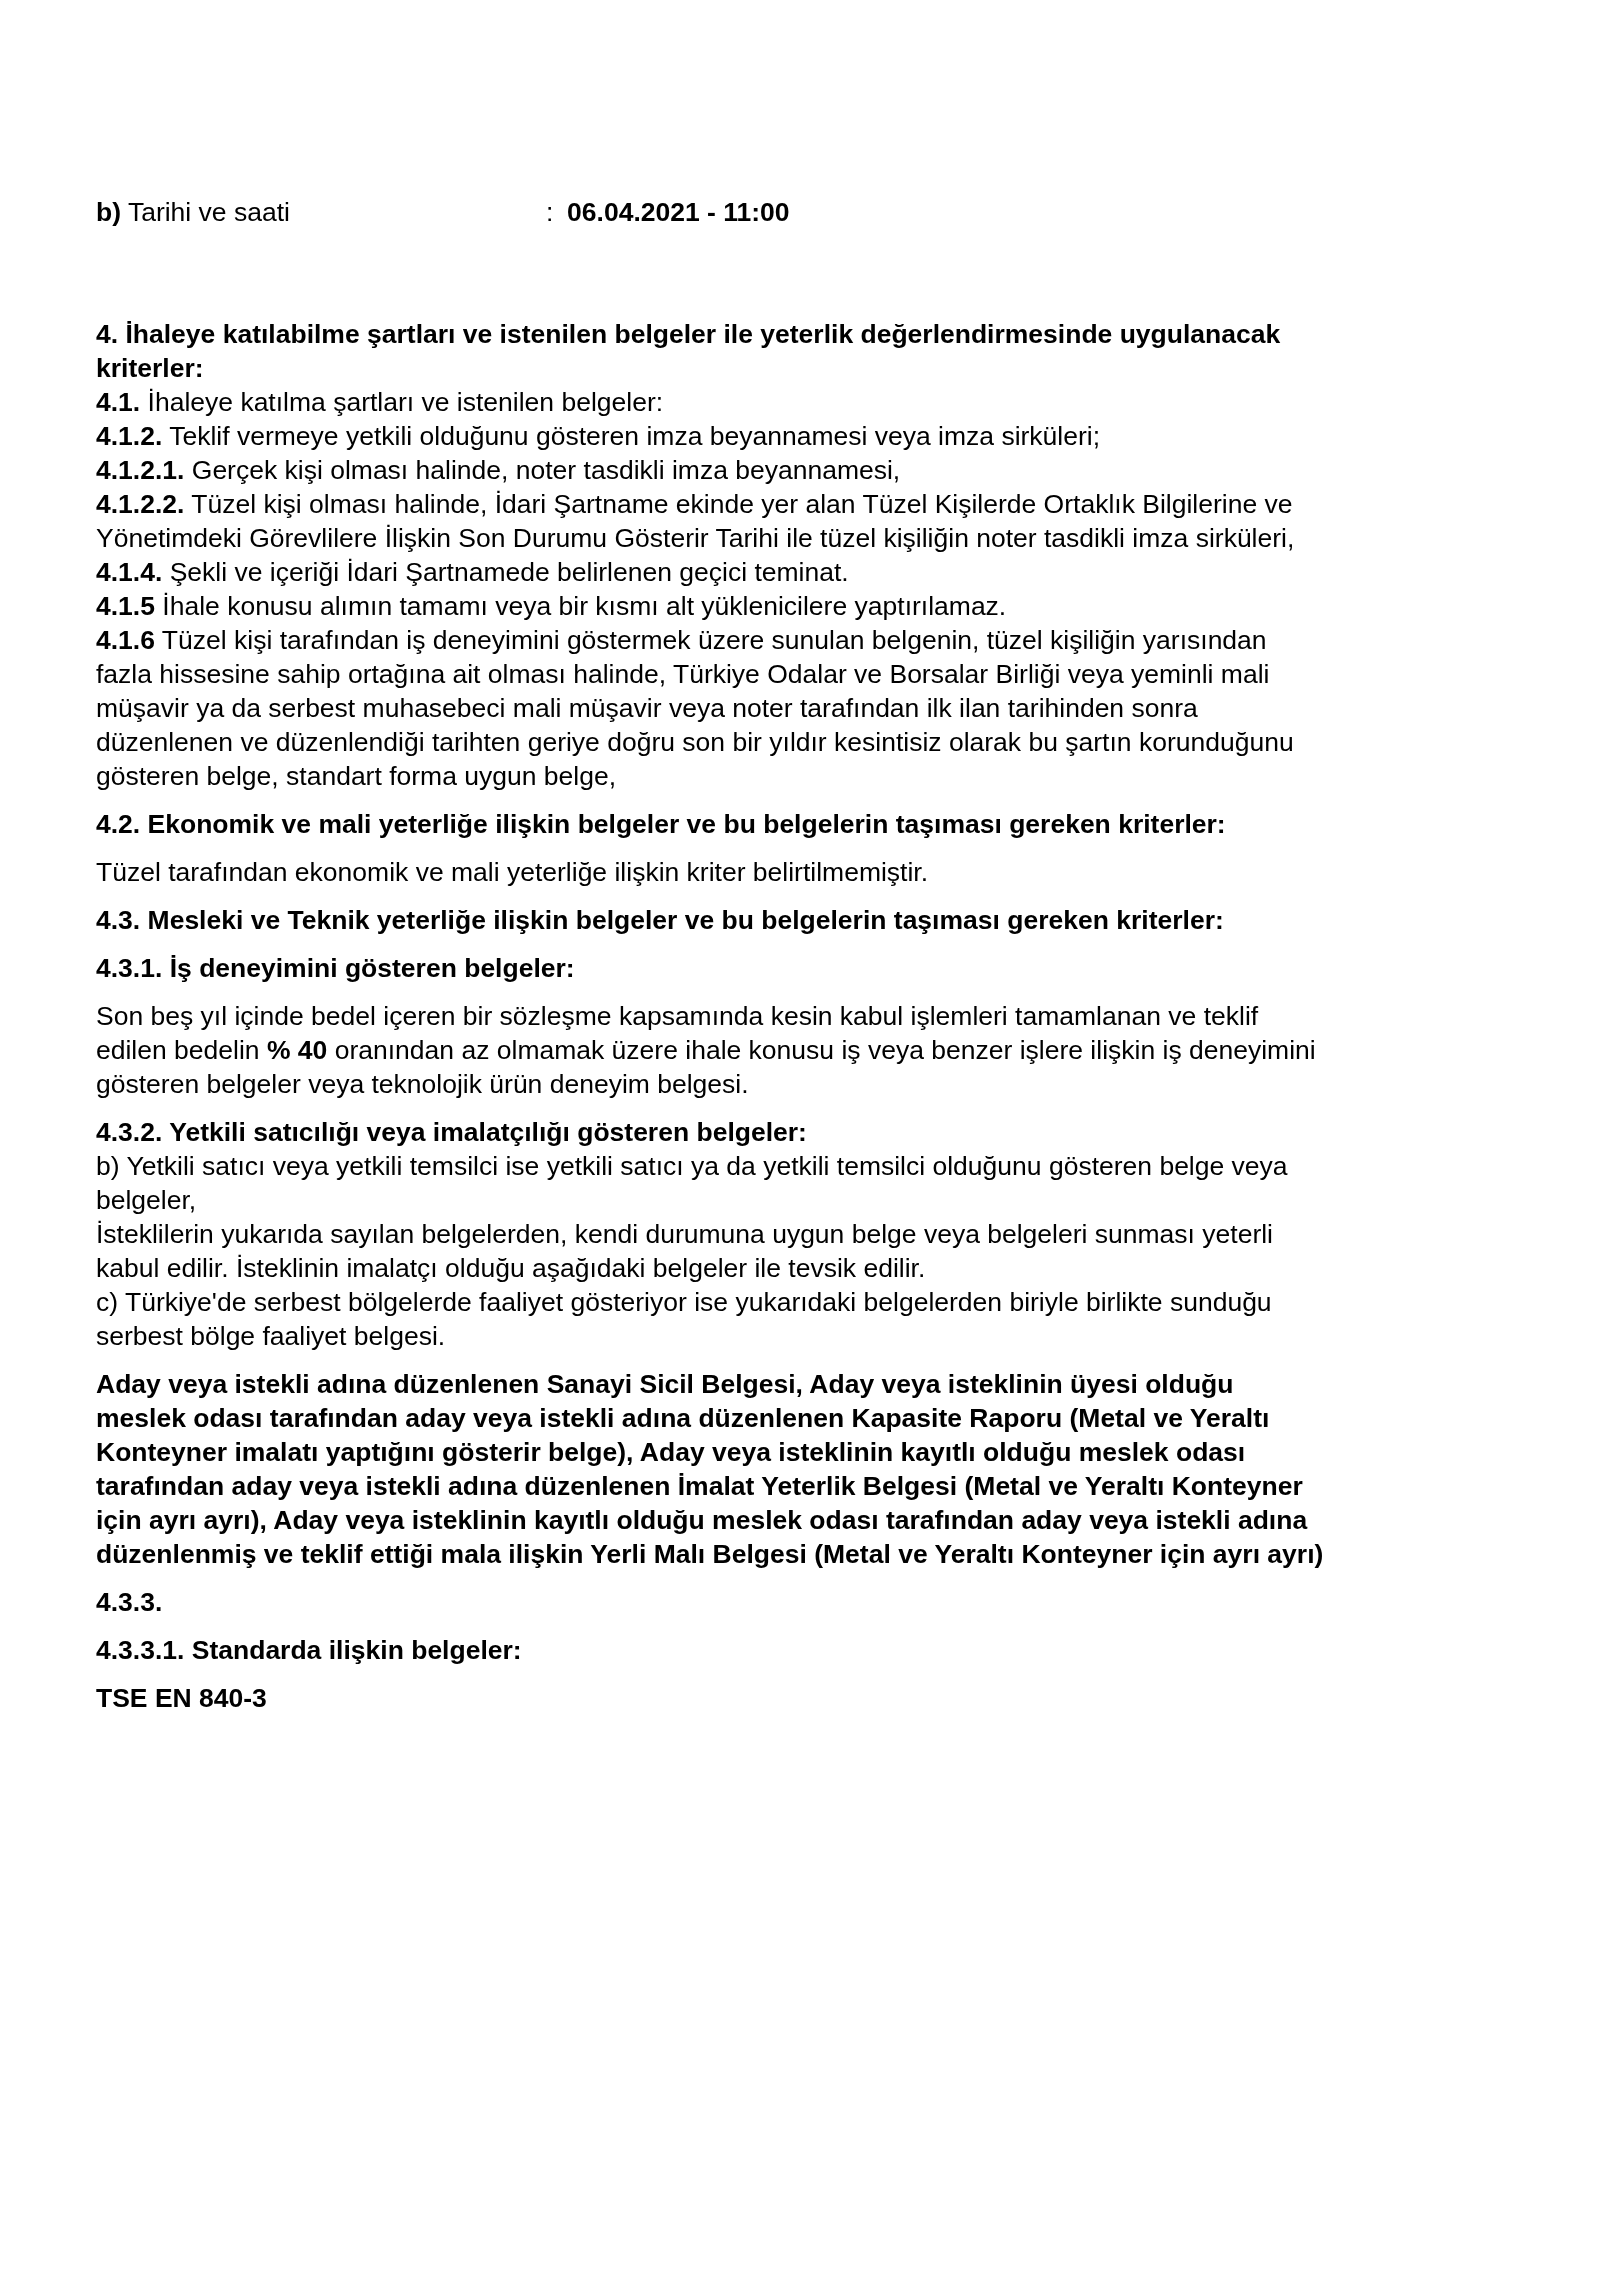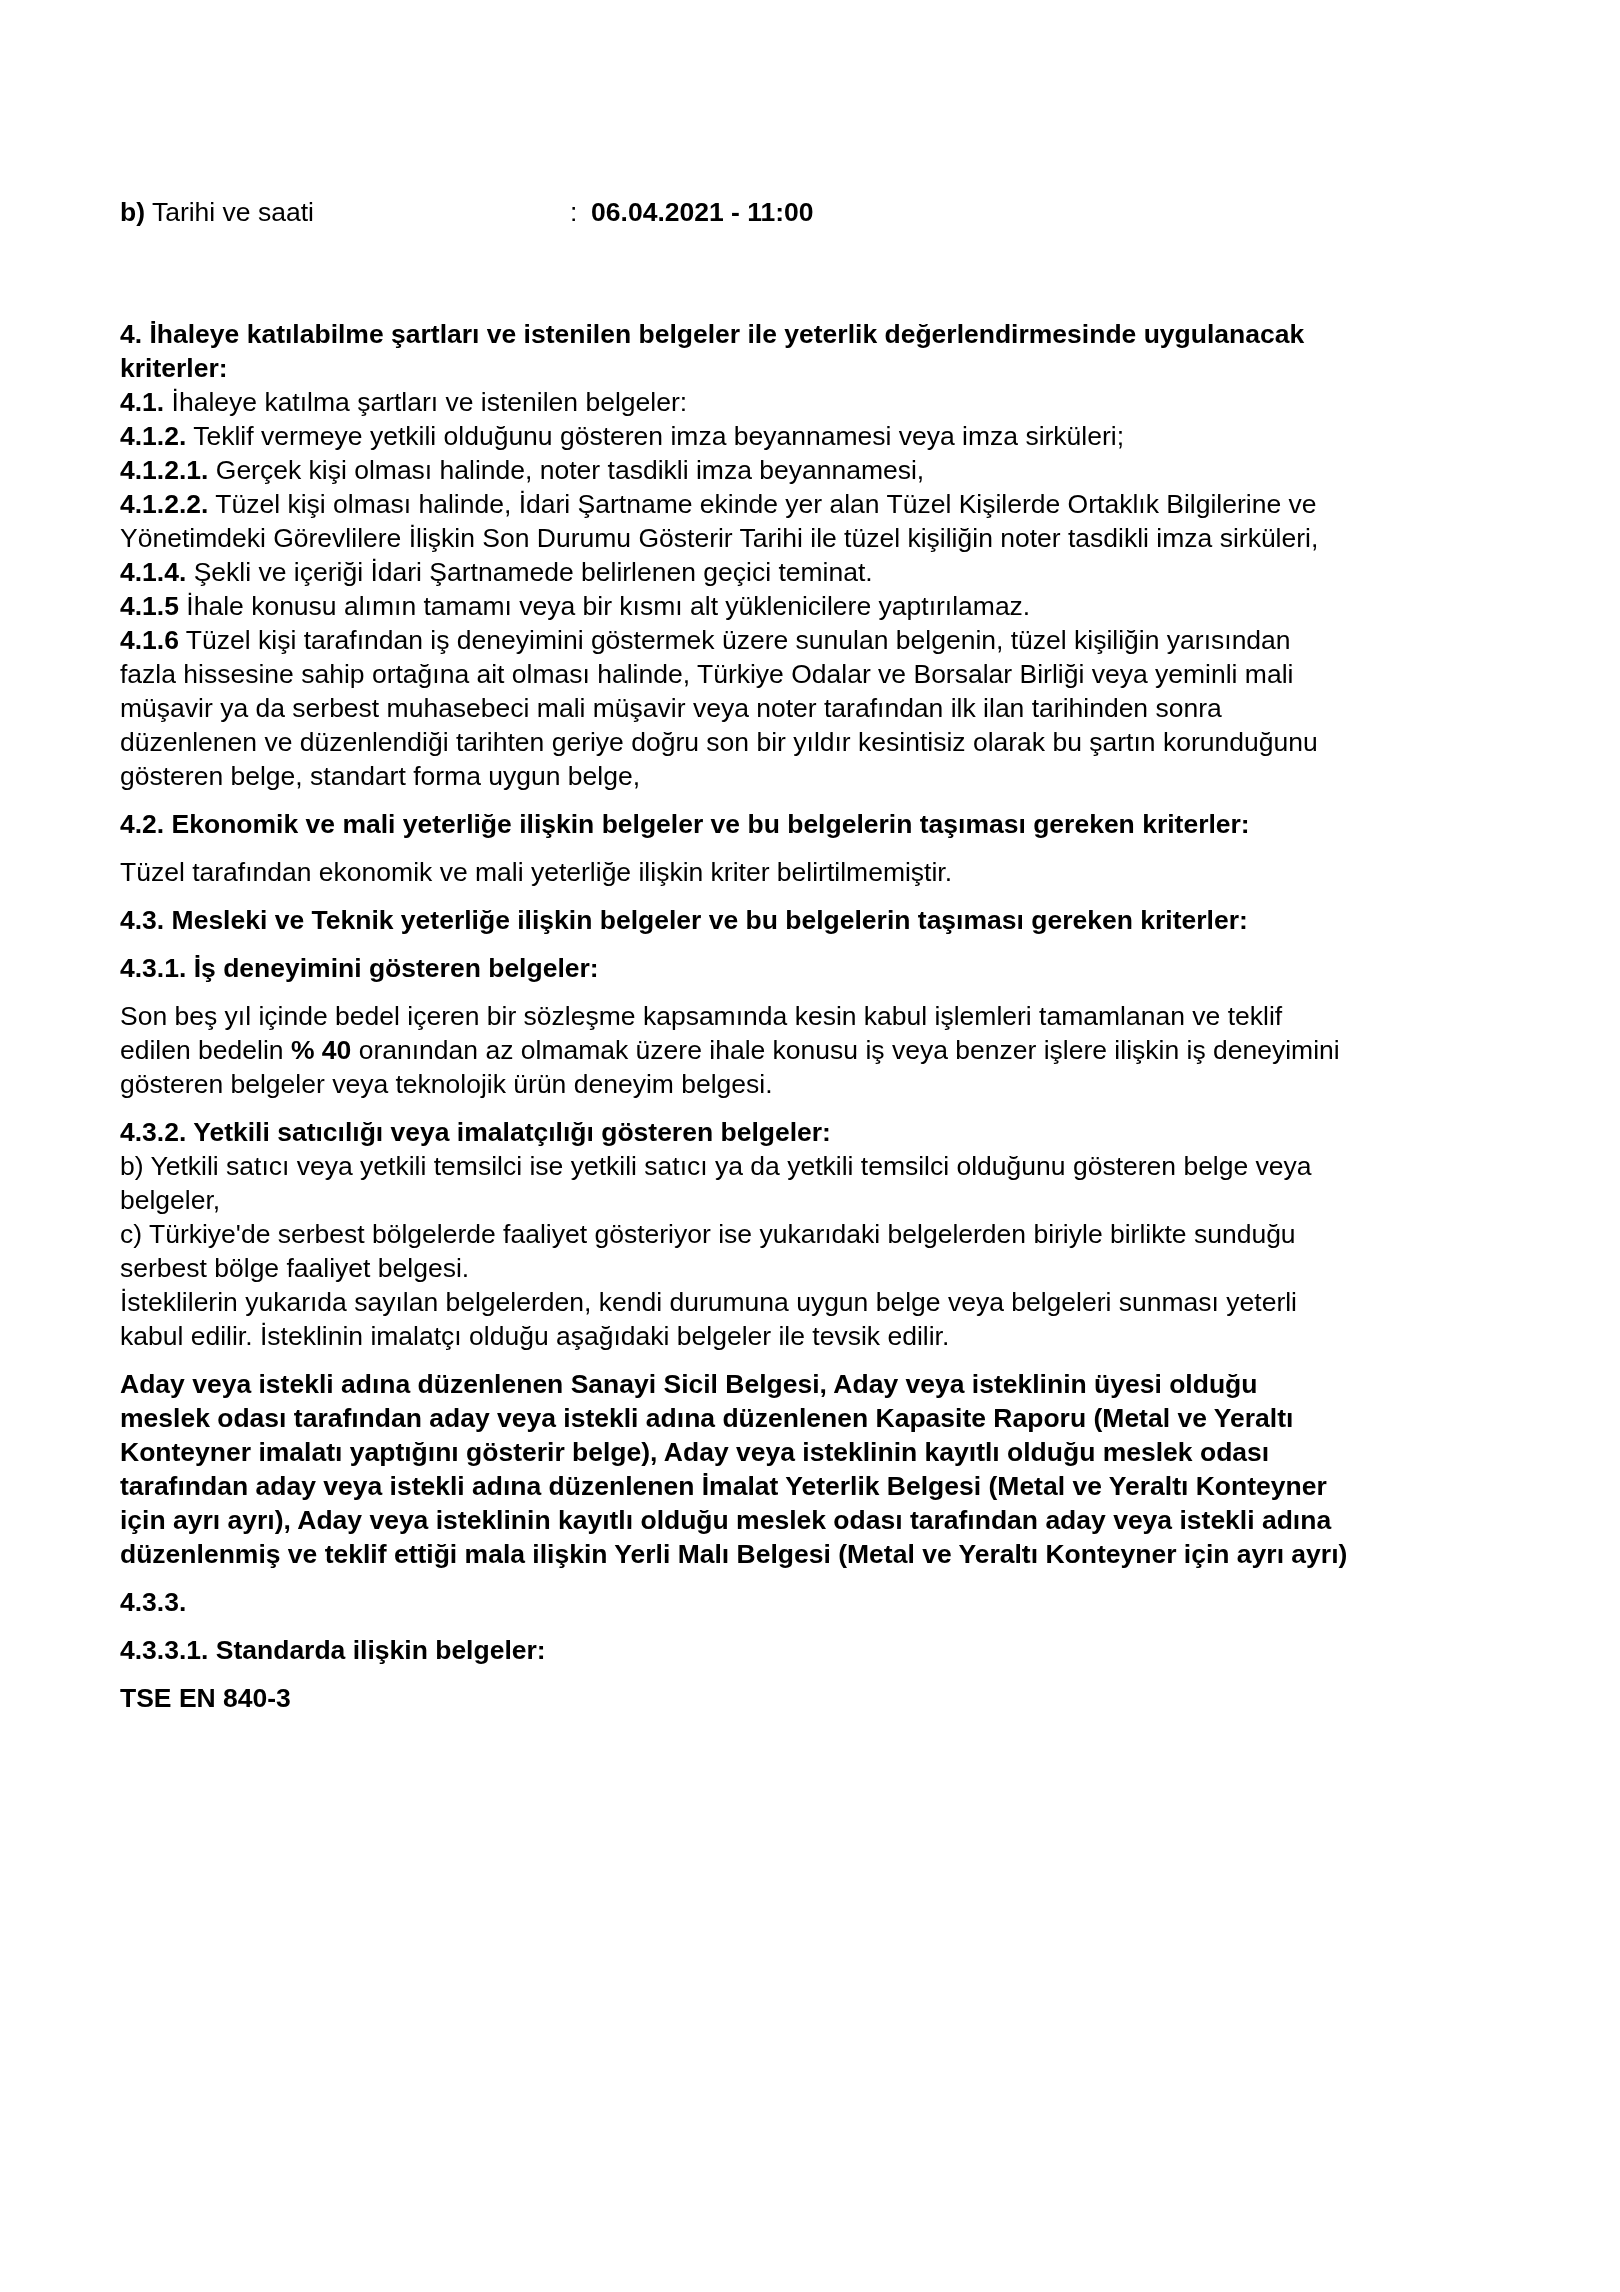--- a/index.html
+++ b/index.html
@@ -2,21 +2,21 @@
 <html lang="tr"><head>
 <meta charset="utf-8">
 <style>
   html, body { margin: 0; padding: 0; background: #ffffff; }
   .page {
     position: relative;
     width: 1312px;
     height: 2293px;
     background: #ffffff;
     box-sizing: border-box;
-    padding: 195px 196px 0 120px;
+    padding: 195px 196px 0 96px;
     font-family: "Liberation Sans", "DejaVu Sans", sans-serif;
     font-size: 26.5px;
     line-height: 34px;
     color: #000000;
   }
   .content { width: 1228px; }
   p { margin: 0; }
   b, .bold { font-weight: bold; }
   .h { font-weight: bold; }
   .sp { margin-top: 14px; }
@@ -51,22 +51,22 @@
     <p class="h sp">4.2. Ekonomik ve mali yeterliğe ilişkin belgeler ve bu belgelerin taşıması gereken kriterler:</p>
     <p class="sp">Tüzel tarafından ekonomik ve mali yeterliğe ilişkin kriter belirtilmemiştir.</p>
 
     <p class="h sp">4.3. Mesleki ve Teknik yeterliğe ilişkin belgeler ve bu belgelerin taşıması gereken kriterler:</p>
 
     <p class="h sp">4.3.1. İş deneyimini gösteren belgeler:</p>
     <p class="sp"><span>Son beş yıl içinde bedel içeren bir sözleşme kapsamında kesin kabul işlemleri tamamlanan ve teklif edilen bedelin </span><b>% 40</b><span> oranından az olmamak üzere ihale konusu iş veya benzer işlere ilişkin iş deneyimini gösteren belgeler veya teknolojik ürün deneyim belgesi.</span></p>
 
     <p class="h sp">4.3.2. Yetkili satıcılığı veya imalatçılığı gösteren belgeler:</p>
     <p>b) Yetkili satıcı veya yetkili temsilci ise yetkili satıcı ya da yetkili temsilci olduğunu gösteren belge veya belgeler,</p>
+    <p>İsteklilerin yukarıda sayılan belgelerden, kendi durumuna uygun belge veya belgeleri sunması yeterli kabul edilir. İsteklinin imalatçı olduğu aşağıdaki belgeler ile tevsik edilir.</p>
     <p>c) Türkiye'de serbest bölgelerde faaliyet gösteriyor ise yukarıdaki belgelerden biriyle birlikte sunduğu serbest bölge faaliyet belgesi.</p>
-    <p>İsteklilerin yukarıda sayılan belgelerden, kendi durumuna uygun belge veya belgeleri sunması yeterli kabul edilir. İsteklinin imalatçı olduğu aşağıdaki belgeler ile tevsik edilir.</p>
 
     <p class="h sp">Aday veya istekli adına düzenlenen Sanayi Sicil Belgesi, Aday veya isteklinin üyesi olduğu meslek odası tarafından aday veya istekli adına düzenlenen Kapasite Raporu (Metal ve Yeraltı Konteyner imalatı yaptığını gösterir belge), Aday veya isteklinin kayıtlı olduğu meslek odası tarafından aday veya istekli adına düzenlenen İmalat Yeterlik Belgesi (Metal ve Yeraltı Konteyner için ayrı ayrı), Aday veya isteklinin kayıtlı olduğu meslek odası tarafından aday veya istekli adına düzenlenmiş ve teklif ettiği mala ilişkin Yerli Malı Belgesi (Metal ve Yeraltı Konteyner için ayrı ayrı)</p>
 
     <p class="h sp">4.3.3.</p>
     <p class="h sp">4.3.3.1. Standarda ilişkin belgeler:</p>
     <p class="h sp">TSE EN 840-3</p>
 
   </div>
 </div>
 

